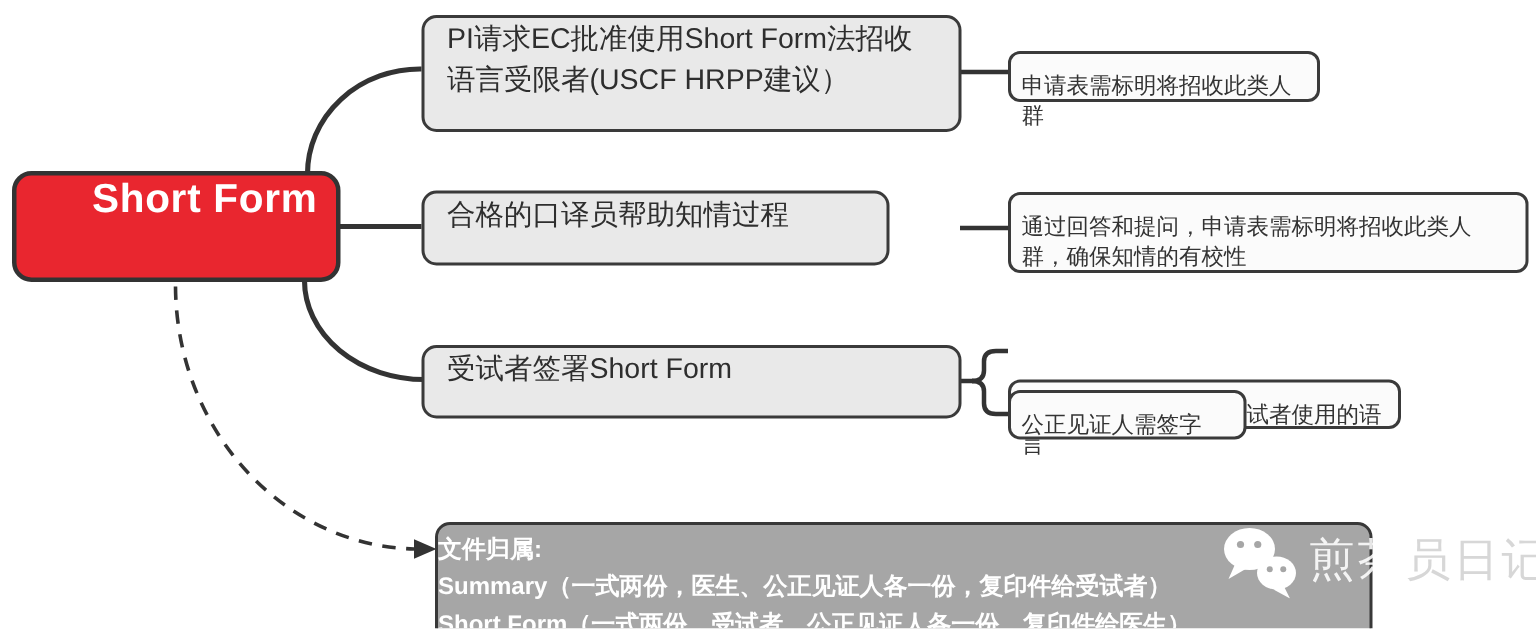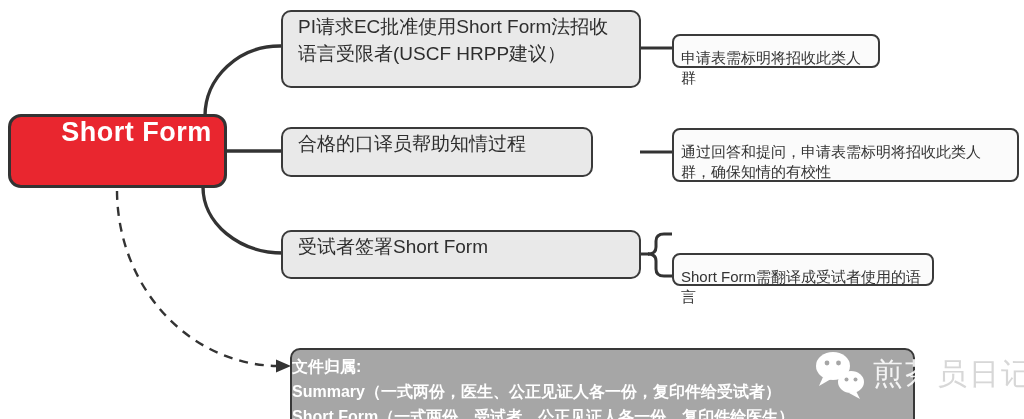--- a/index.html
+++ b/index.html
@@ -99,20 +99,23 @@
 
   <div class="node note note1">
     <span>申请表需标明将招收此类人群</span>
   </div>
   <div class="node note note2">
     <span>通过回答和提问，申请表需标明将招收此类人群，确保知情的有校性</span>
   </div>
   <div class="node note note3a">
     <span>Short Form需翻译成受试者使用的语言</span>
   </div>
+  <div class="node note note3b">
+    <span>公正见证人需签字</span>
+  </div>
 
   <div class="node footer-box">
     <div>文件归属:</div>
     <div>Summary（一式两份，医生、公正见证人各一份，复印件给受试者）</div>
     <div>Short Form（一式两份，受试者、公正见证人各一份，复印件给医生）</div>
   </div>
 
   <div class="watermark">
     <svg width="52" height="50" viewBox="0 0 52 50">
       <ellipse cx="20" cy="17" rx="17" ry="14" fill="#ffffff"></ellipse>

